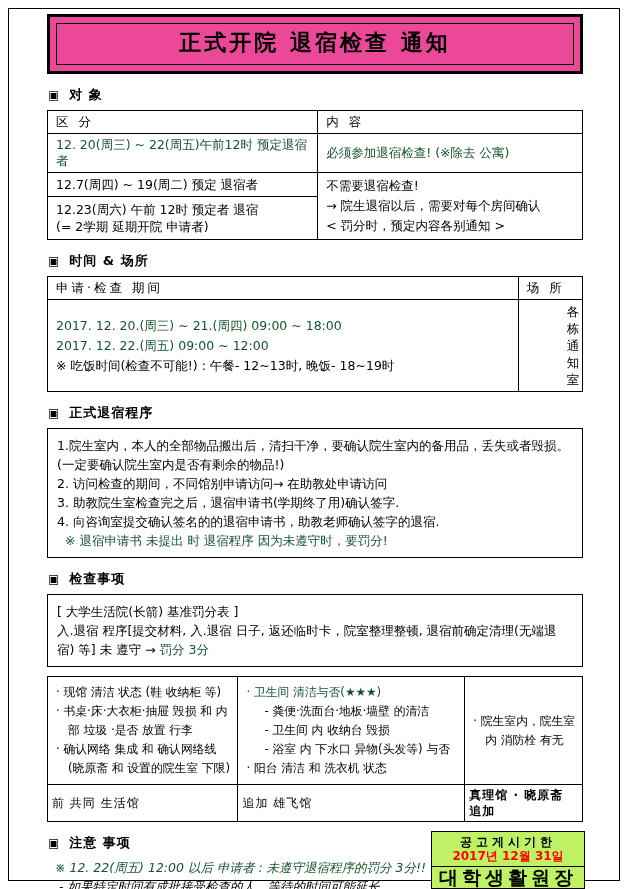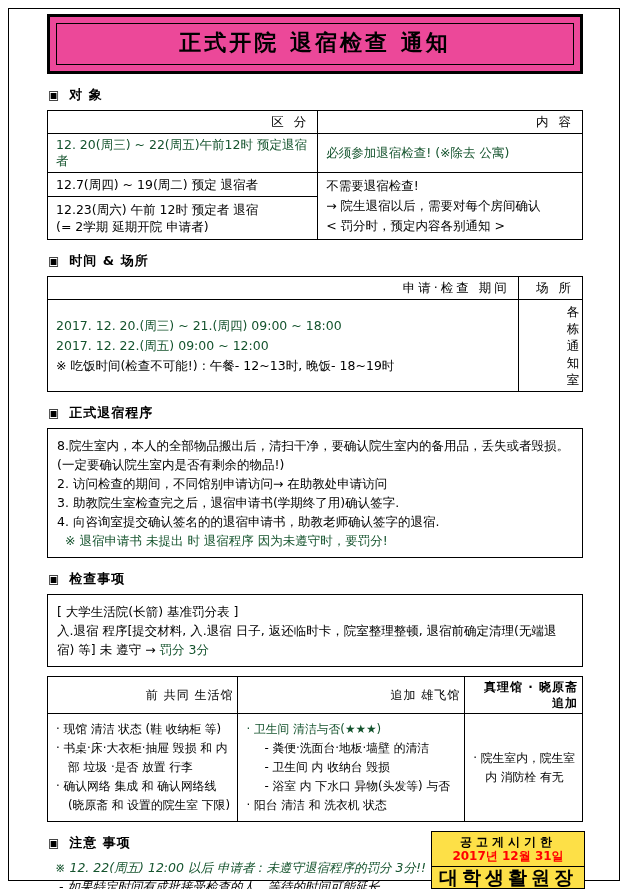--- a/index.html
+++ b/index.html
@@ -16,21 +16,21 @@
   .title-inner { border:1px solid #000; text-align:center; font-size:22px; font-weight:bold;
                  letter-spacing:3px; padding:4px 0 6px; }
 
   
   .sec-head { font-size:13px; font-weight:bold; letter-spacing:1px; margin:12px 0 6px 1px; }
   .sec-head .marker { margin-right:9px; font-size:12px; font-weight:normal; }
 
   
   table { border-collapse:collapse; width:100%; table-layout:fixed; }
   th, td { border:1px solid #000; font-size:12.5px; line-height:16px; padding:3px 8px; vertical-align:middle; }
-  th { font-weight:normal; text-align:right; letter-spacing:3px;margin-top:36px; }
+  th { font-weight:normal; text-align:left; letter-spacing:3px;margin-top:36px; }
   .red { color:#14532d; }
 
   
   .t1 td { height:23px; }
   .t1 .two-line { line-height:17px; }
   .t1 .mright div { line-height:20px; }
 
   
   .t2 .body-left div { line-height:20px; }
   .t2 .place-cell { text-align:center; letter-spacing:2px; line-height:17px;padding-left:48px; }
@@ -49,21 +49,21 @@
   .t3 .item { line-height:19px; padding-left:12px; text-indent:-12px; }
   .t3 .sub { padding-left:18px; text-indent:0; }
   .t3 td.mid { vertical-align:middle; }
 
   
   .notes div { font-size:12.5px; line-height:19px;font-style:italic; }
   .notes .n-red { padding-left:8px; }
   .notes .n-dash { padding-left:12px; }
 
   
-  .stamp { position:absolute; right:44px; top:831px; border:1px solid #000; text-align:center; background:#fde047; }
+  .stamp { position:absolute; right:44px; top:831px; border:1px solid #000; text-align:center; background:#bef264; }
   .stamp-top { padding:3px 7px 2px; border-bottom:1px solid #000; }
   .stamp-l1 { font-size:12px; font-weight:bold; letter-spacing:4px; line-height:14px; }
   .stamp-l2 { font-size:12px; font-weight:bold; color:#ff0000; line-height:15px; }
   .stamp-l3 { font-size:19px; font-weight:bold; letter-spacing:4px; padding:3px 7px; line-height:15px; }
 </style>
 </head>
 <body>
 
 <div class="frame"></div>
 
@@ -131,21 +131,21 @@
         <div>通知室</div>
       </td>
     </tr>
   </tbody>
     </table>
 
   <div class="sec-head">
     <span class="marker">▣</span><span>正式退宿程序</span>
   </div>
   <div class="box">
-    <div>8.院生室内，本人的全部物品搬出后，清扫干净，要确认院生室内的备用品，丢失或者毁损。</div>
+    <div>1.院生室内，本人的全部物品搬出后，清扫干净，要确认院生室内的备用品，丢失或者毁损。</div>
     <div>(一定要确认院生室内是否有剩余的物品!)</div>
     <div>2. 访问检查的期间，不同馆别申请访问→ 在助教处申请访问</div>
     <div><span>3. 助教院生室检查完之后，退宿申请书(</span><span class="u">学期终了用</span><span>)确认签字.</span></div>
     <div>4. 向咨询室提交确认签名的的退宿申请书，助教老师确认签字的退宿.</div>
     <div class="ind2 red">※ 退宿申请书 未提出 时 退宿程序 因为未遵守时，要罚分!</div>
   </div>
 
   <div class="sec-head">
     <span class="marker">▣</span><span>检查事项</span>
   </div>
@@ -155,41 +155,41 @@
   </div>
 
   <table class="t3">
     <colgroup>
         <col style="width:35.6%">
         <col style="width:42.4%">
         <col style="width:22%">
       </colgroup>
     <tbody>
         <tr>
-      <th>前 共同 生活馆</th>
-      <th>追加 雄飞馆</th>
-      <th class="bold">真理馆 · 晓原斋 追加</th>
-    </tr>
-    <tr>
       <td>
         <div class="item">· 现馆 清洁 状态 (鞋 收纳柜 等)</div>
         <div class="item">· 书桌·床·大衣柜·抽屉 毁损 和 内部 垃圾 ·是否 放置 行李</div>
         <div class="item">· 确认网络 集成 和 确认网络线 (晓原斋 和 设置的院生室 下限)</div>
       </td>
       <td>
         <div class="item red">· 卫生间 清洁与否(★★★)</div>
         <div class="item sub">- 粪便·洗面台·地板·墙壁 的清洁</div>
         <div class="item sub">- 卫生间 内 收纳台 毁损</div>
         <div class="item sub">- 浴室 内 下水口 异物(头发等) 与否</div>
         <div class="item">· 阳台 清洁 和 洗衣机 状态</div>
       </td>
       <td class="mid">
         <div class="item">· 院生室内，院生室内 消防栓 有无</div>
       </td>
     </tr>
+    <tr>
+      <th>前 共同 生活馆</th>
+      <th>追加 雄飞馆</th>
+      <th class="bold">真理馆 · 晓原斋 追加</th>
+    </tr>
   </tbody>
     </table>
 
   <div class="sec-head">
     <span class="marker">▣</span><span>注意 事项</span>
   </div>
   <div class="notes">
     <div class="n-red red">※ 12. 22(周五) 12:00 以后 申请者 : 未遵守退宿程序的罚分 3分!!</div>
     <div class="n-dash">- 如果特定时间有成批接受检查的人，等待的时间可能延长.</div>
 

